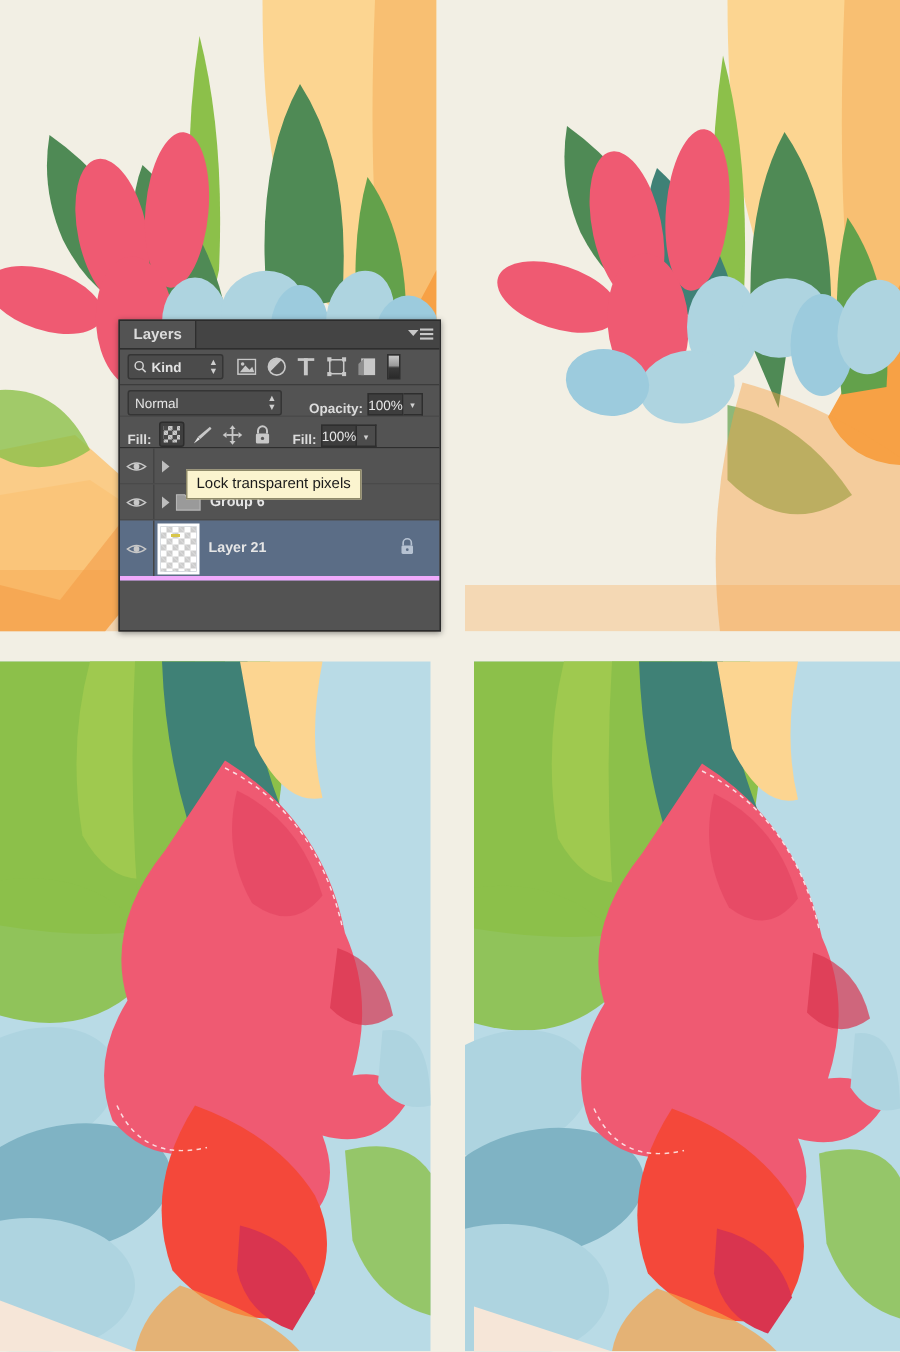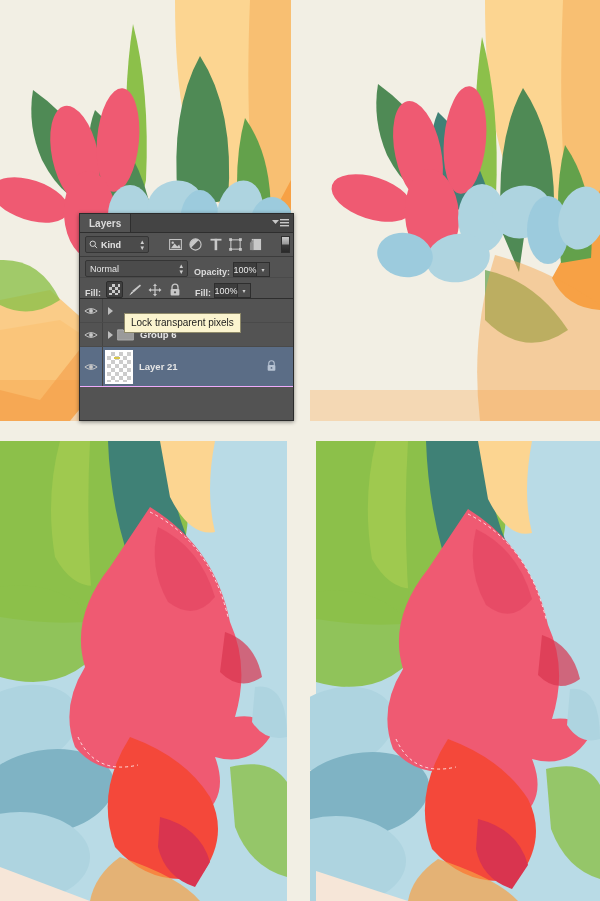--- a/index.html
+++ b/index.html
@@ -58,21 +58,20 @@
     display: flex; align-items: center; justify-content: flex-end;
   }
 
   .filter-row {
     height: 24px;
     background: #535353;
     border-bottom: 1px solid #3c3c3c;
     display: flex; align-items: center;
     padding: 0 3px 0 5px;
     gap: 0px;
-    justify-content: space-between;
   }
   .kind-select {
     width: 64px; height: 17px;
     background: #4b4b4b;
     border: 1px solid #353535;
     border-radius: 2px;
     display: flex; align-items: center;
     padding: 0 3px;
     font-size: 9px;
     color: #e2e2e2;
@@ -108,21 +107,21 @@
     background: #4b4b4b;
     border: 1px solid #353535;
     border-radius: 2px;
     display: flex; align-items: center;
     padding: 0 4px;
     font-size: 9px; color: #e6e6e6;
     position: relative;
   }
   .blend-arrows { position: absolute; right: 4px; font-size: 7px; line-height: 6px; color: #cfcfcf; }
 
-  .field-label { font-size: 9px; color: #dcdcdc; margin-left: 6px; font-weight: bold; }
+  .field-label { font-size: 9px; color: #dcdcdc; margin-left: 18px; font-weight: bold; }
   .num-field {
     width: 24px; height: 15px;
     background: #3d3d3d;
     border: 1px solid #2e2e2e;
     margin-left: 3px;
     display: flex; align-items: center; justify-content: center;
     font-size: 9px; color: #e8e8e8;
   }
   .num-stepper {
     width: 13px; height: 15px;
@@ -152,21 +151,21 @@
   }
 
   .layer-list { background: #535353; }
   .layer-row {
     height: 24px;
     display: flex; align-items: center;
     border-bottom: 1px solid #4a4a4a;
     background: #535353;
     position: relative;
   }
-  .layer-row.selected { background: #5b6d86; border-bottom: 1px solid #f0abfc; }
+  .layer-row.selected { background: #5b6d86; border-bottom: 3px solid #f0abfc; }
   .layer-row.tall { height: 40px; }
 
   .eye-cell {
     width: 23px; height: 100%;
     display: flex; align-items: center; justify-content: center;
     border-right: 1px solid #444;
     flex: 0 0 23px;
   }
   .tri-cell {
     width: 14px; display: flex; align-items: center; justify-content: center;

